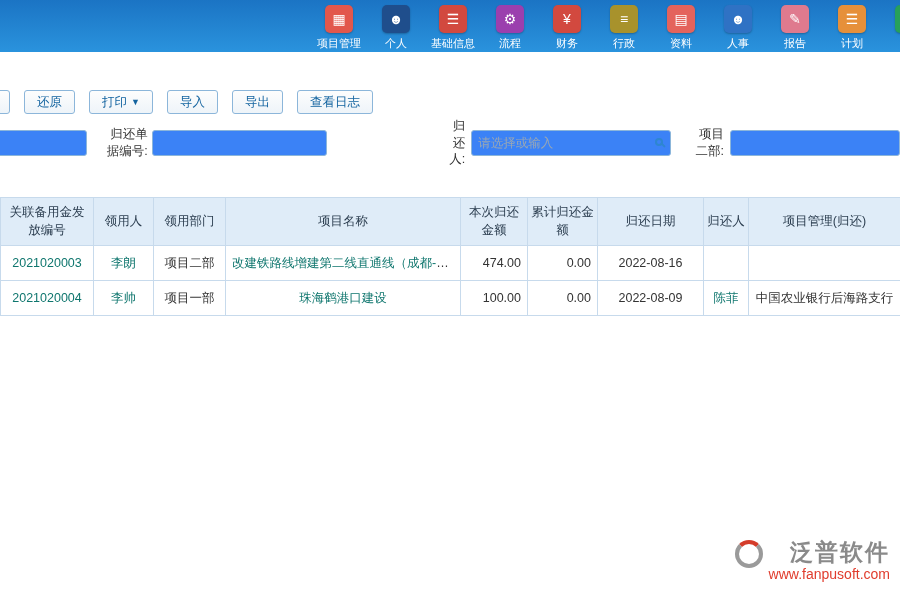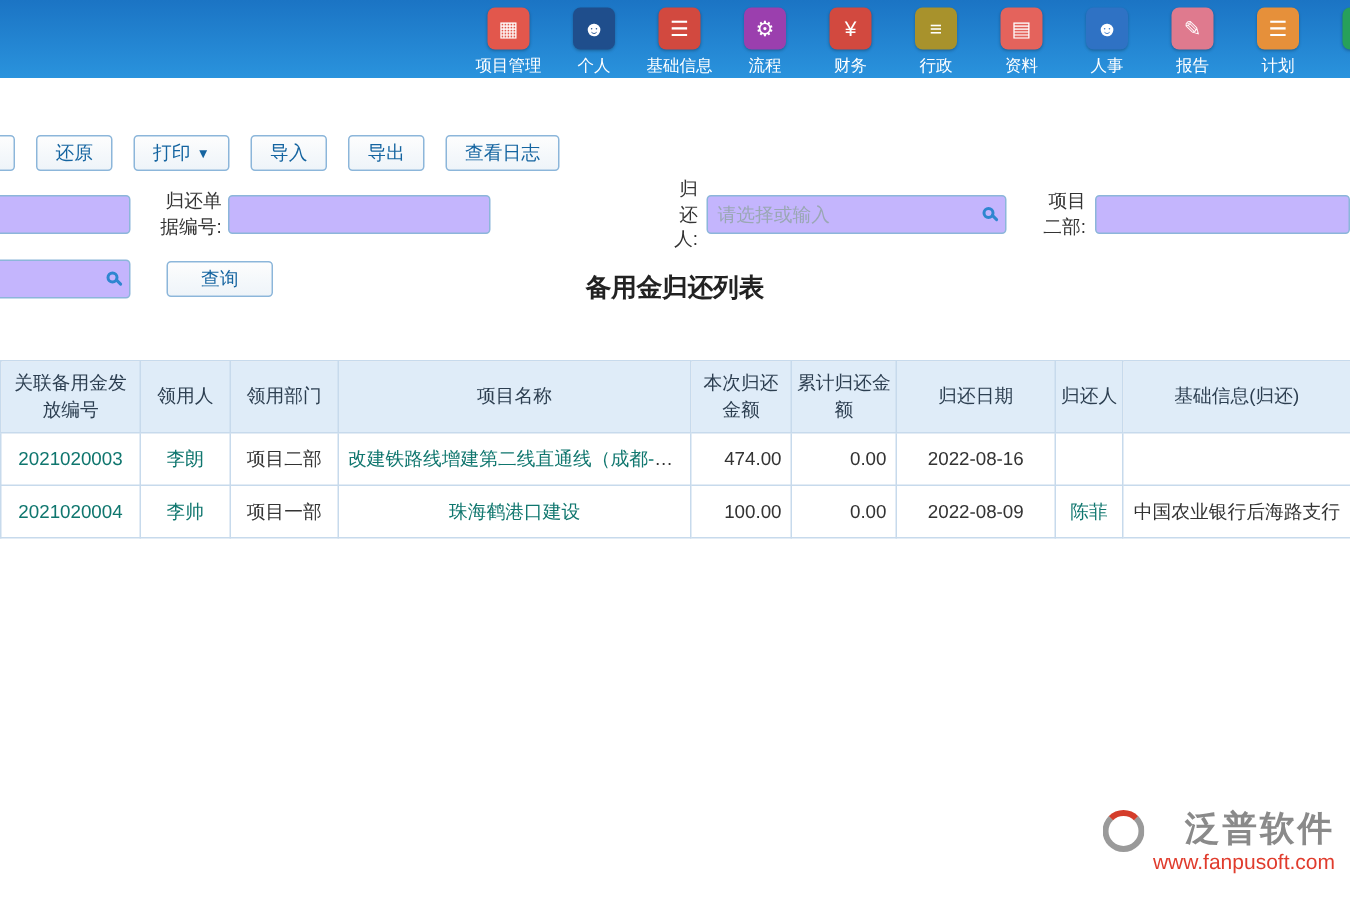--- a/index.html
+++ b/index.html
@@ -38,21 +38,21 @@
   }
   .btn.cutleft { width:34px; margin-left:-24px; padding:0; }
   .arrow { font-size:9px; color:#1464a0; }
 
   
   .frow { display:flex; align-items:center; }
   .frow1 { margin-top:15px; height:28px; }
   .frow2 { margin-top:15px; height:28px; position:relative; }
   .flabel { font-size:12.5px; color:#333; text-align:right; line-height:1.35; }
   .inp {
-    height:26px; border:1px solid #8cb6da; border-radius:3px; background:#c4b5fd;
+    height:26px; border:1px solid #8cb6da; border-radius:3px; background:#3b82f6;
     font-size:12.5px; color:#333; padding:0 6px;
     font-family:"Liberation Sans","DejaVu Sans",sans-serif;
   }
   .inp::placeholder { color:#9aa7b4; }
   .inp-wrap { position:relative; display:inline-flex; align-items:center; }
   .mag {
     position:absolute; right:8px; top:8px; width:8px; height:8px;
     border:2px solid #2e86d0; border-radius:50%;
   }
   .mag::after {
@@ -163,28 +163,20 @@
     <input class="inp" style="width: 196px; margin-left: 4px;">
     <div class="flabel" style="margin-left:115px;">归还人:</div>
     <span class="inp-wrap" style="margin-left:6px;">
       <input class="inp" style="width: 200px; padding-right: 24px;" placeholder="请选择或输入">
       <span class="mag"></span>
     </span>
     <div class="flabel" style="margin-left:22px;">项目二部:</div>
     <input class="inp" style="width: 170px; margin-left: 6px;">
   </div>
 
-  <div class="frow frow2">
-    <span class="inp-wrap">
-      <input class="inp cut-inp-l" style="padding-right: 24px;">
-      <span class="mag"></span>
-    </span>
-    <button class="btn" style="margin-left:24px; padding:0 22px;">查询</button>
-    <div class="list-title">备用金归还列表</div>
-  </div>
 
   <table class="grid">
     <colgroup>
       <col style="width:93px">
         <col style="width:60px">
         <col style="width:72px">
       <col style="width:235px">
         <col style="width:67px">
         <col style="width:70px">
       <col style="width:106px">
@@ -194,21 +186,21 @@
     <thead>
       <tr>
         <th>关联备用金发放编号</th>
         <th>领用人</th>
         <th>领用部门</th>
         <th>项目名称</th>
         <th>本次归还金额</th>
         <th>累计归还金额</th>
         <th>归还日期</th>
         <th>归还人</th>
-        <th>基础信息(归还)</th>
+        <th>项目管理(归还)</th>
       </tr>
     </thead>
     <tbody>
       <tr>
         <td><a class="lnk">2021020003</a></td>
         <td><a class="lnk">李朗</a></td>
         <td>项目二部</td>
         <td class="txt-left"><a class="lnk">改建铁路线增建第二线直通线（成都-西...</a></td>
         <td class="num">474.00</td>
         <td class="num">0.00</td>

